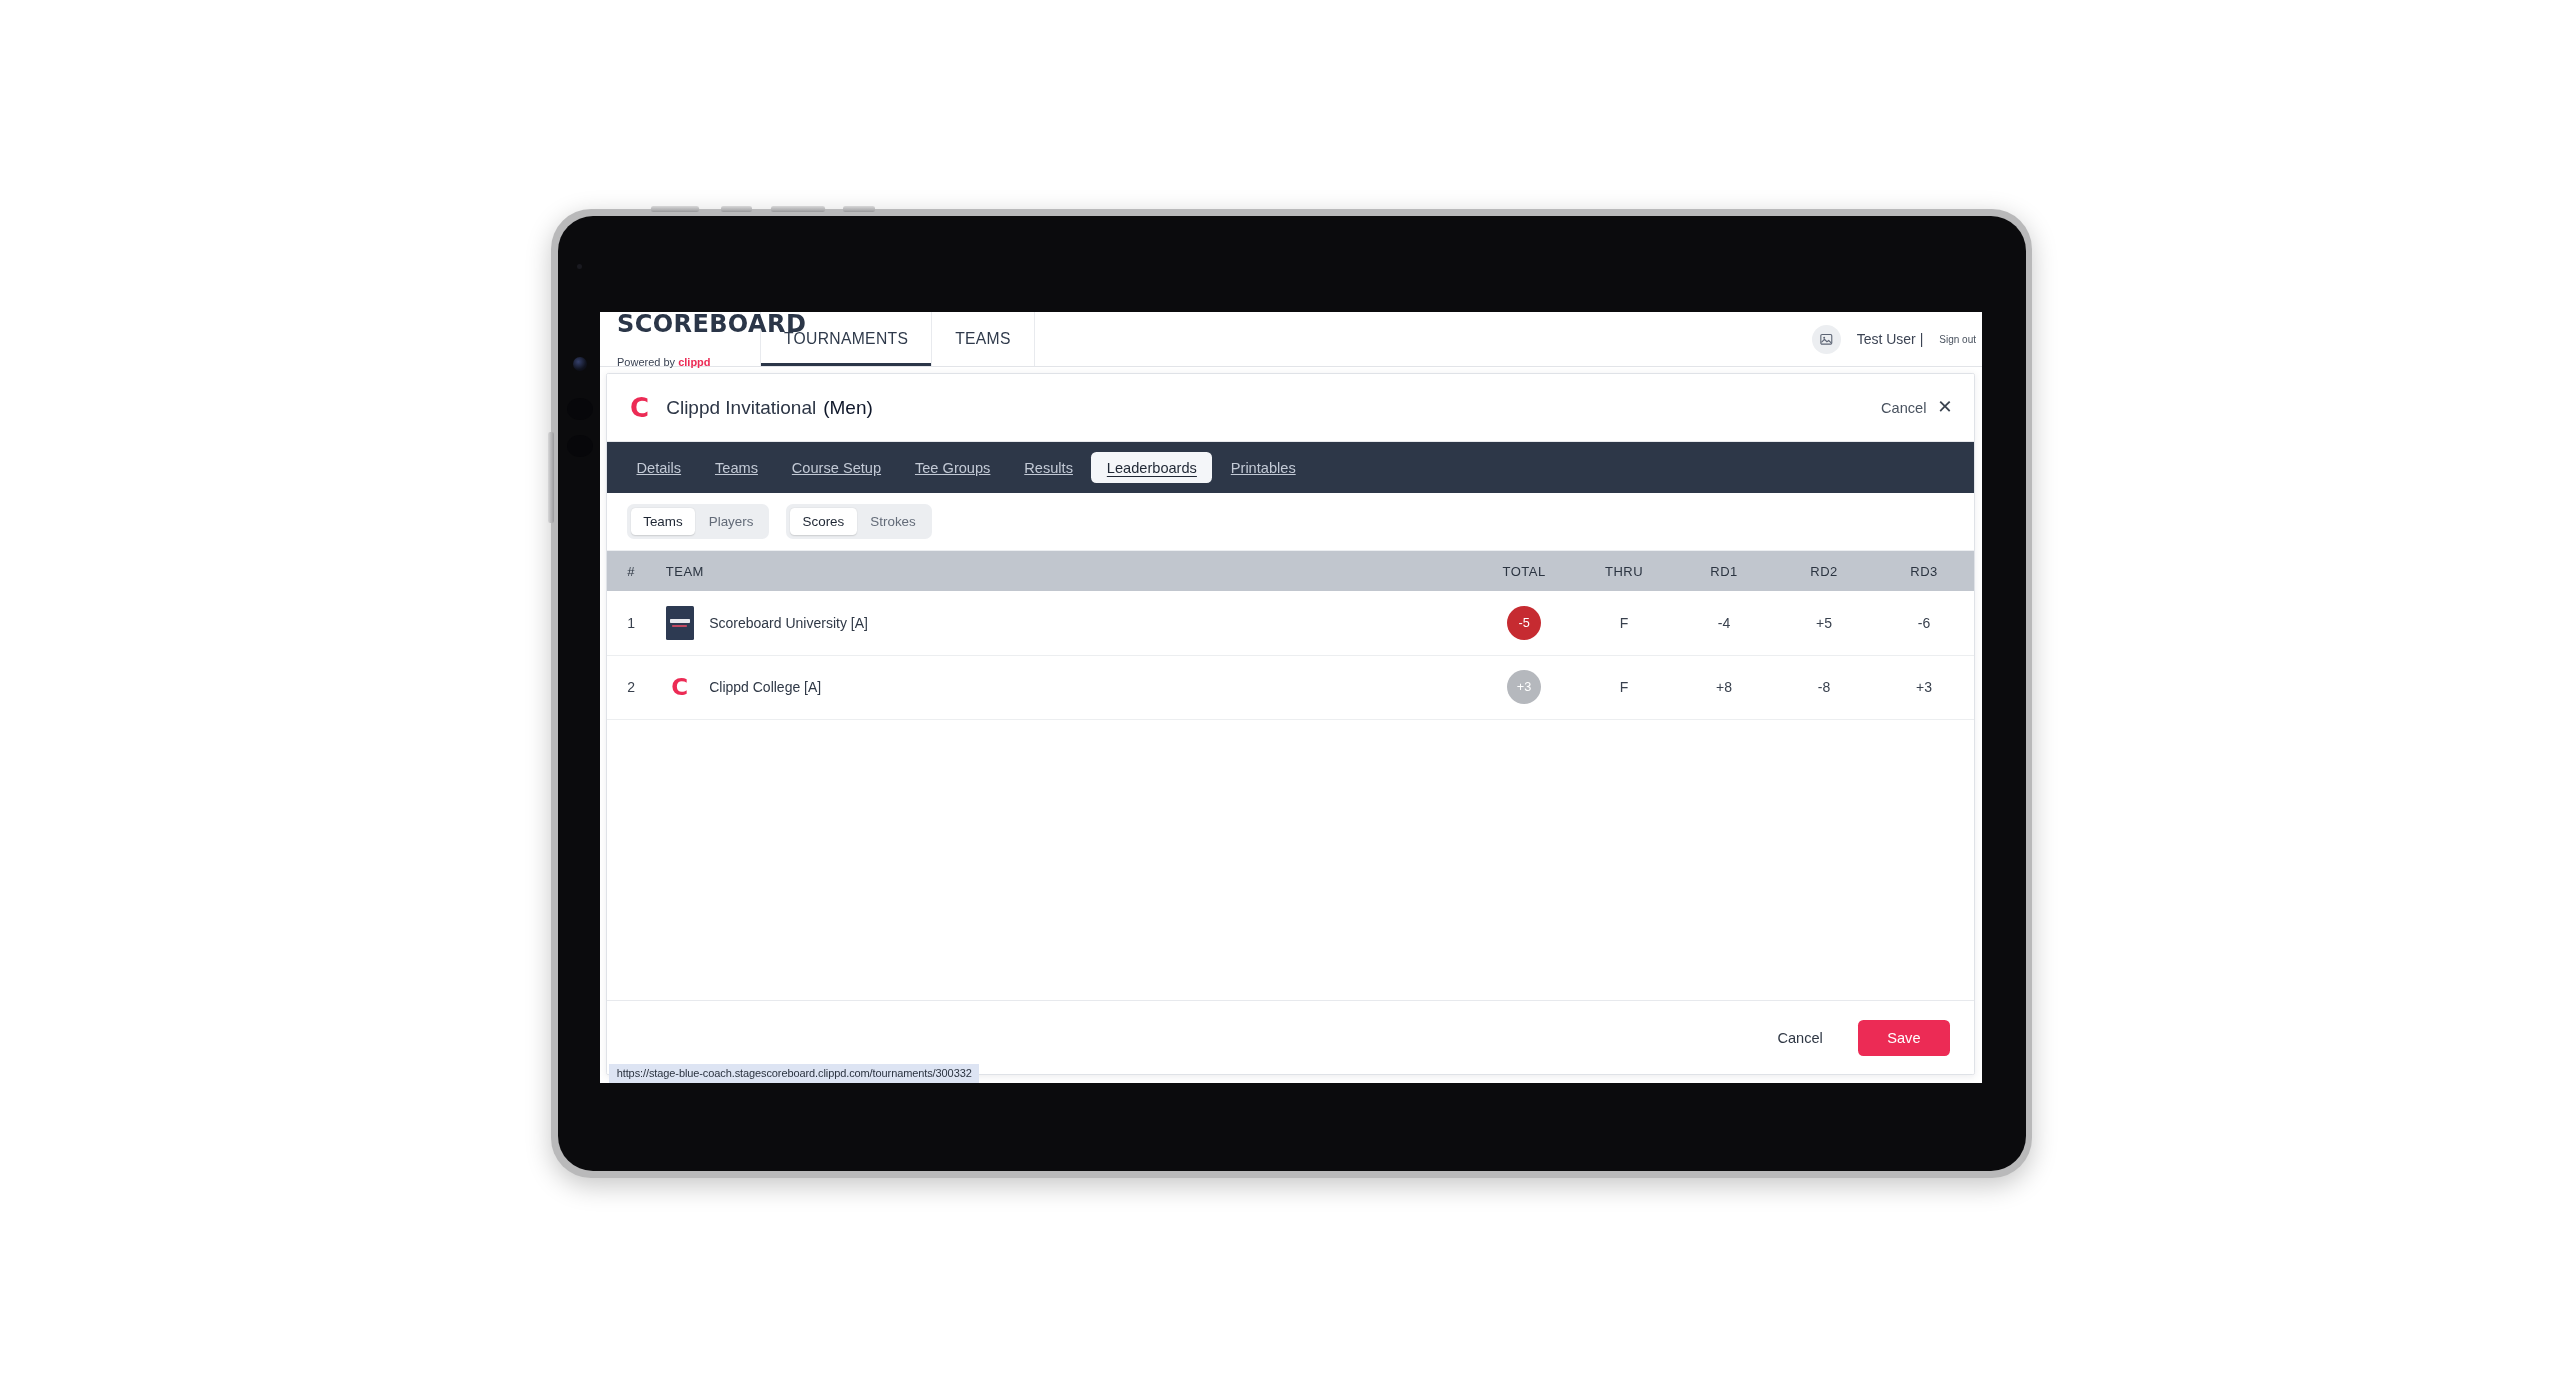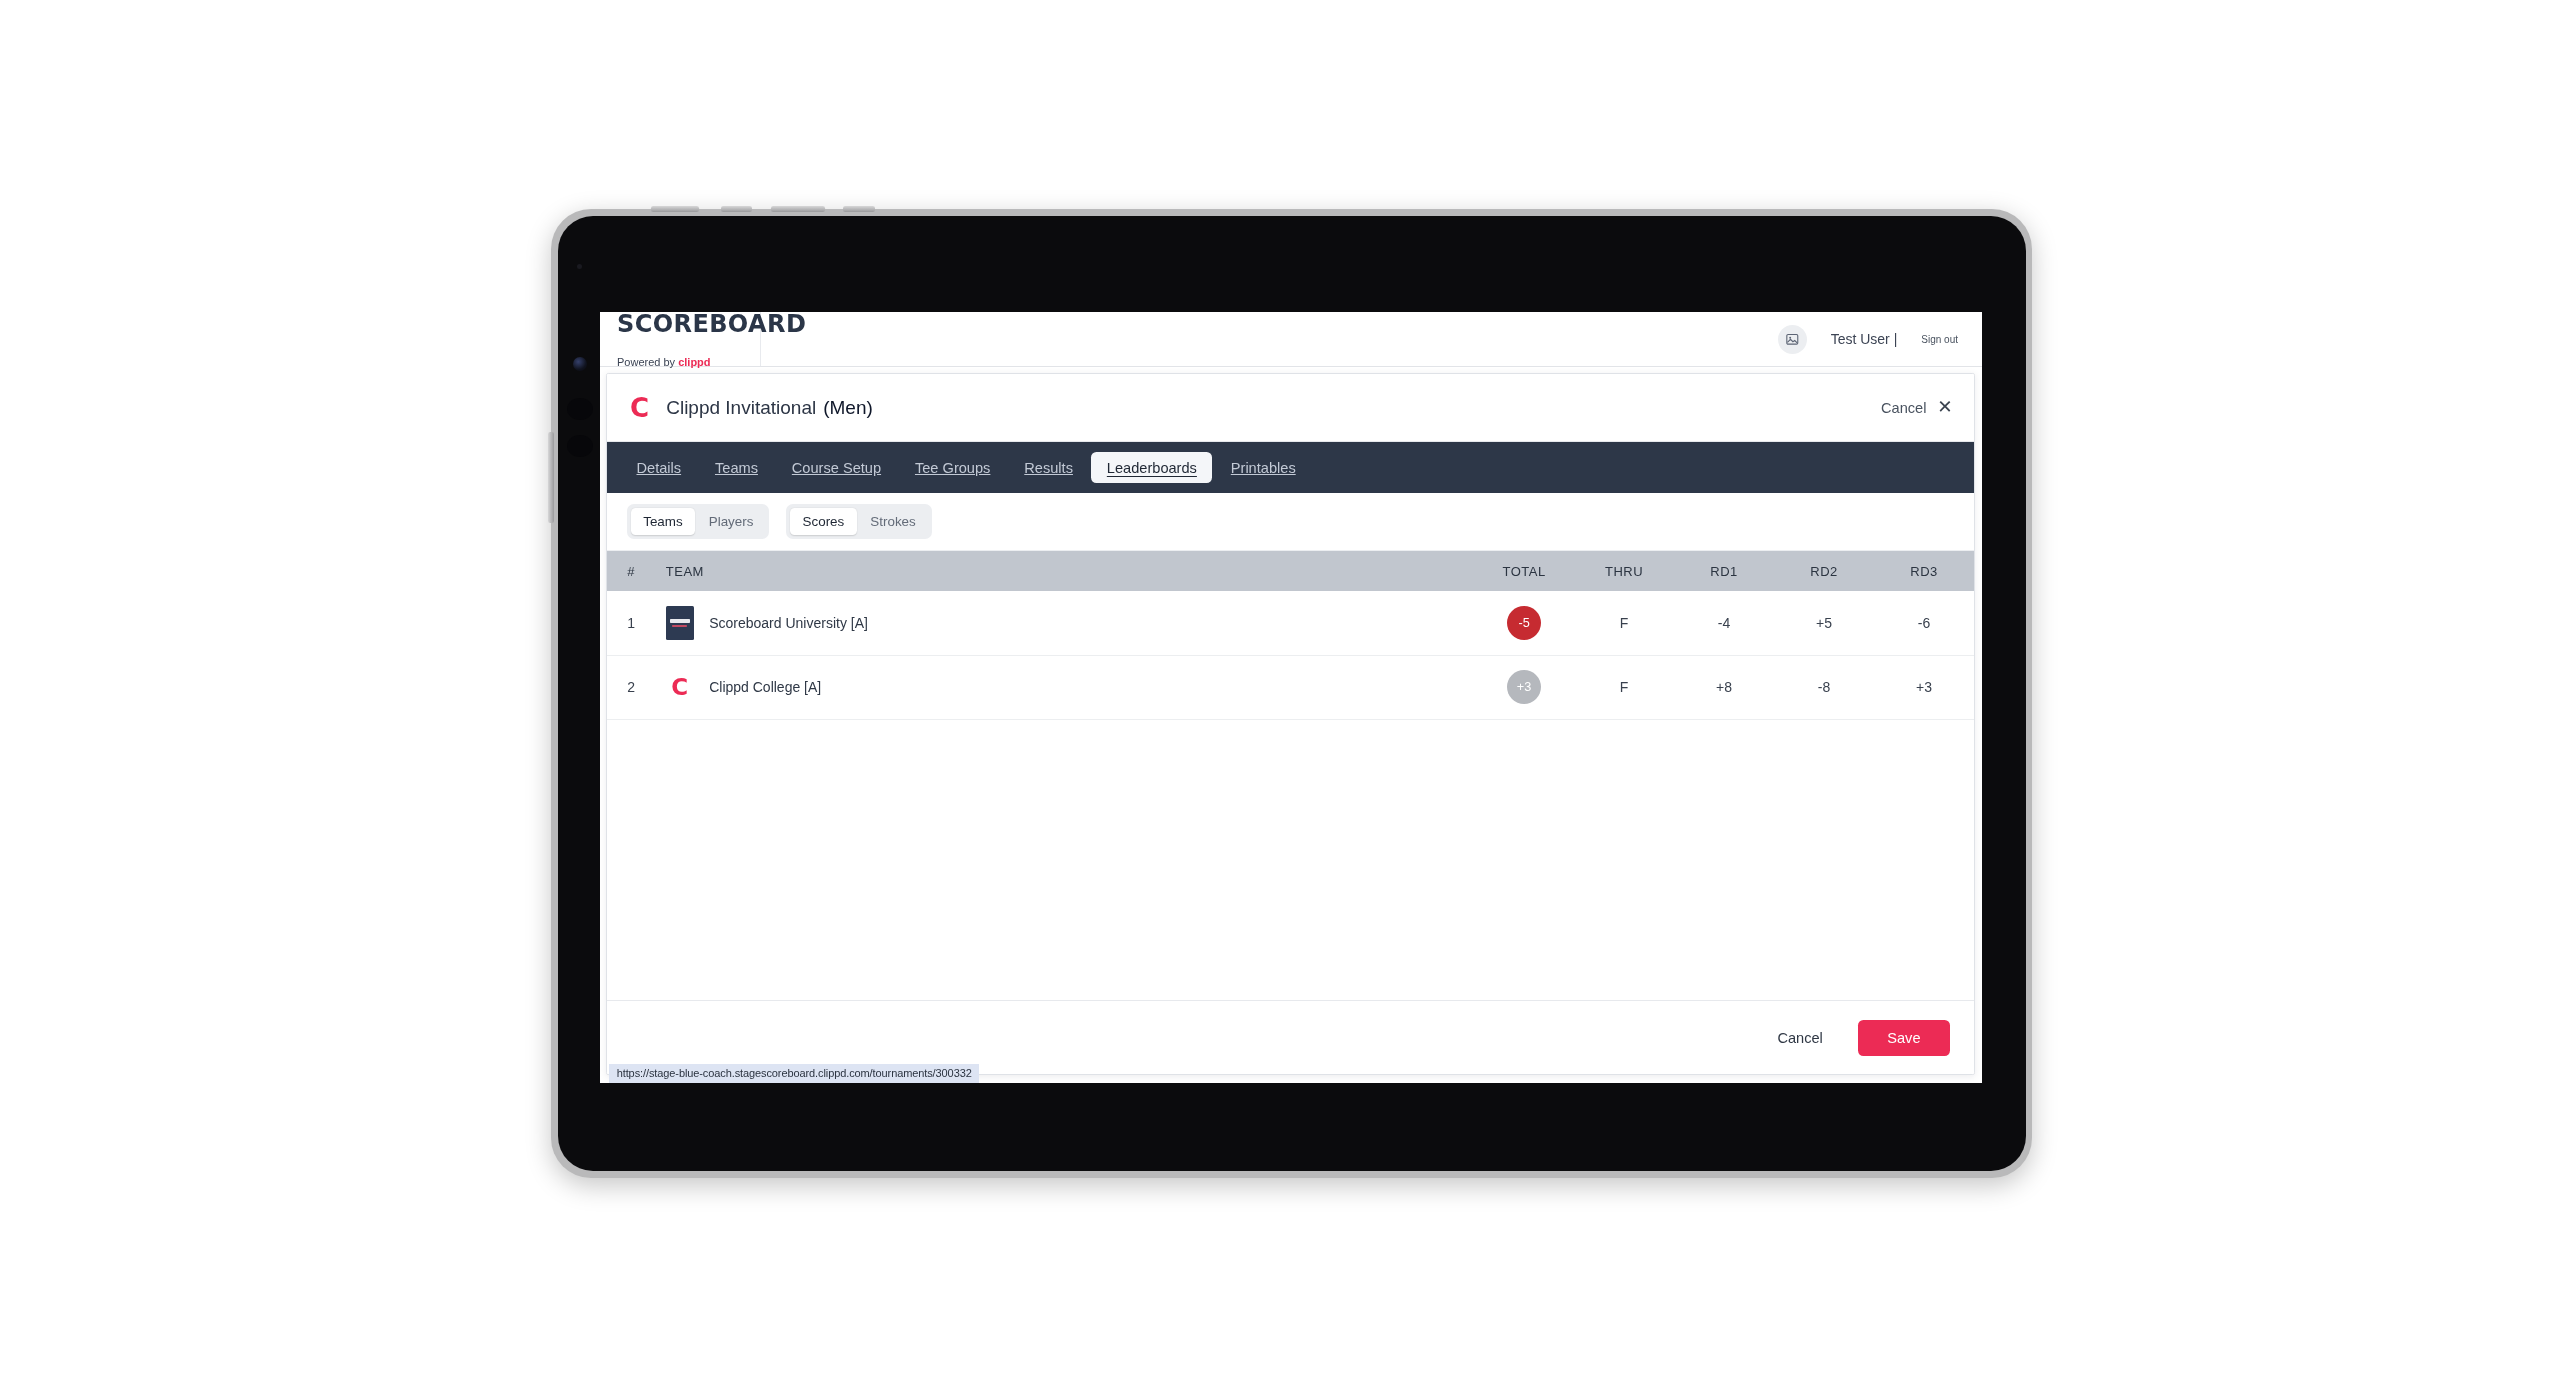--- a/index.html
+++ b/index.html
@@ -120,22 +120,22 @@
   }
   .nav-tab.active::after {
     content: "";
     position: absolute; left: 0; right: 0; bottom: 0;
     height: 3.1px; background: #2b3648;
   }
   .appbar-spacer { flex: 1; border-bottom: 0; }
 
   .user-area {
     display: flex; align-items: center;
-    gap: 24px;
-    padding-right: 24px;
+    gap: 16px;
+    padding-right: 6px;
   }
   .avatar {
     width: 29px; height: 29px; border-radius: 50%;
     background: #eceef1;
     display: flex; align-items: center; justify-content: center;
   }
   .avatar svg { width: 14.6px; height: 14.6px; }
   .user-name { font-size: 14px; color: #3c4454; }
   .signout { font-size: 10px; color: #49525f; cursor: pointer; }
 
@@ -335,20 +335,28 @@
       <div class="screen">
 
         <div class="appbar">
           <div class="brand">
             <div class="brand-title">SCOREBOARD</div>
             <div class="brand-sub">
               <span>Powered by </span><span class="accent">clippd</span>
             </div>
           </div>
 
+          <div class="nav-tabs">
+            <div class="nav-tab active">
+              <span>TOURNAMENTS</span>
+            </div>
+            <div class="nav-tab">
+              <span>TEAMS</span>
+            </div>
+          </div>
 
           <div class="appbar-spacer"></div>
 
           <div class="user-area">
             <div class="avatar">
               <svg viewBox="0 0 24 24" fill="none" stroke="#5c6474" stroke-width="1.8">
                 <rect x="3" y="4" width="18" height="16" rx="2"></rect>
                 <circle cx="8.5" cy="9.5" r="1.6" fill="#5c6474" stroke="none"></circle>
                 <path d="M4 17l5-5 4 4 3-2 4 4"></path>
               </svg>

